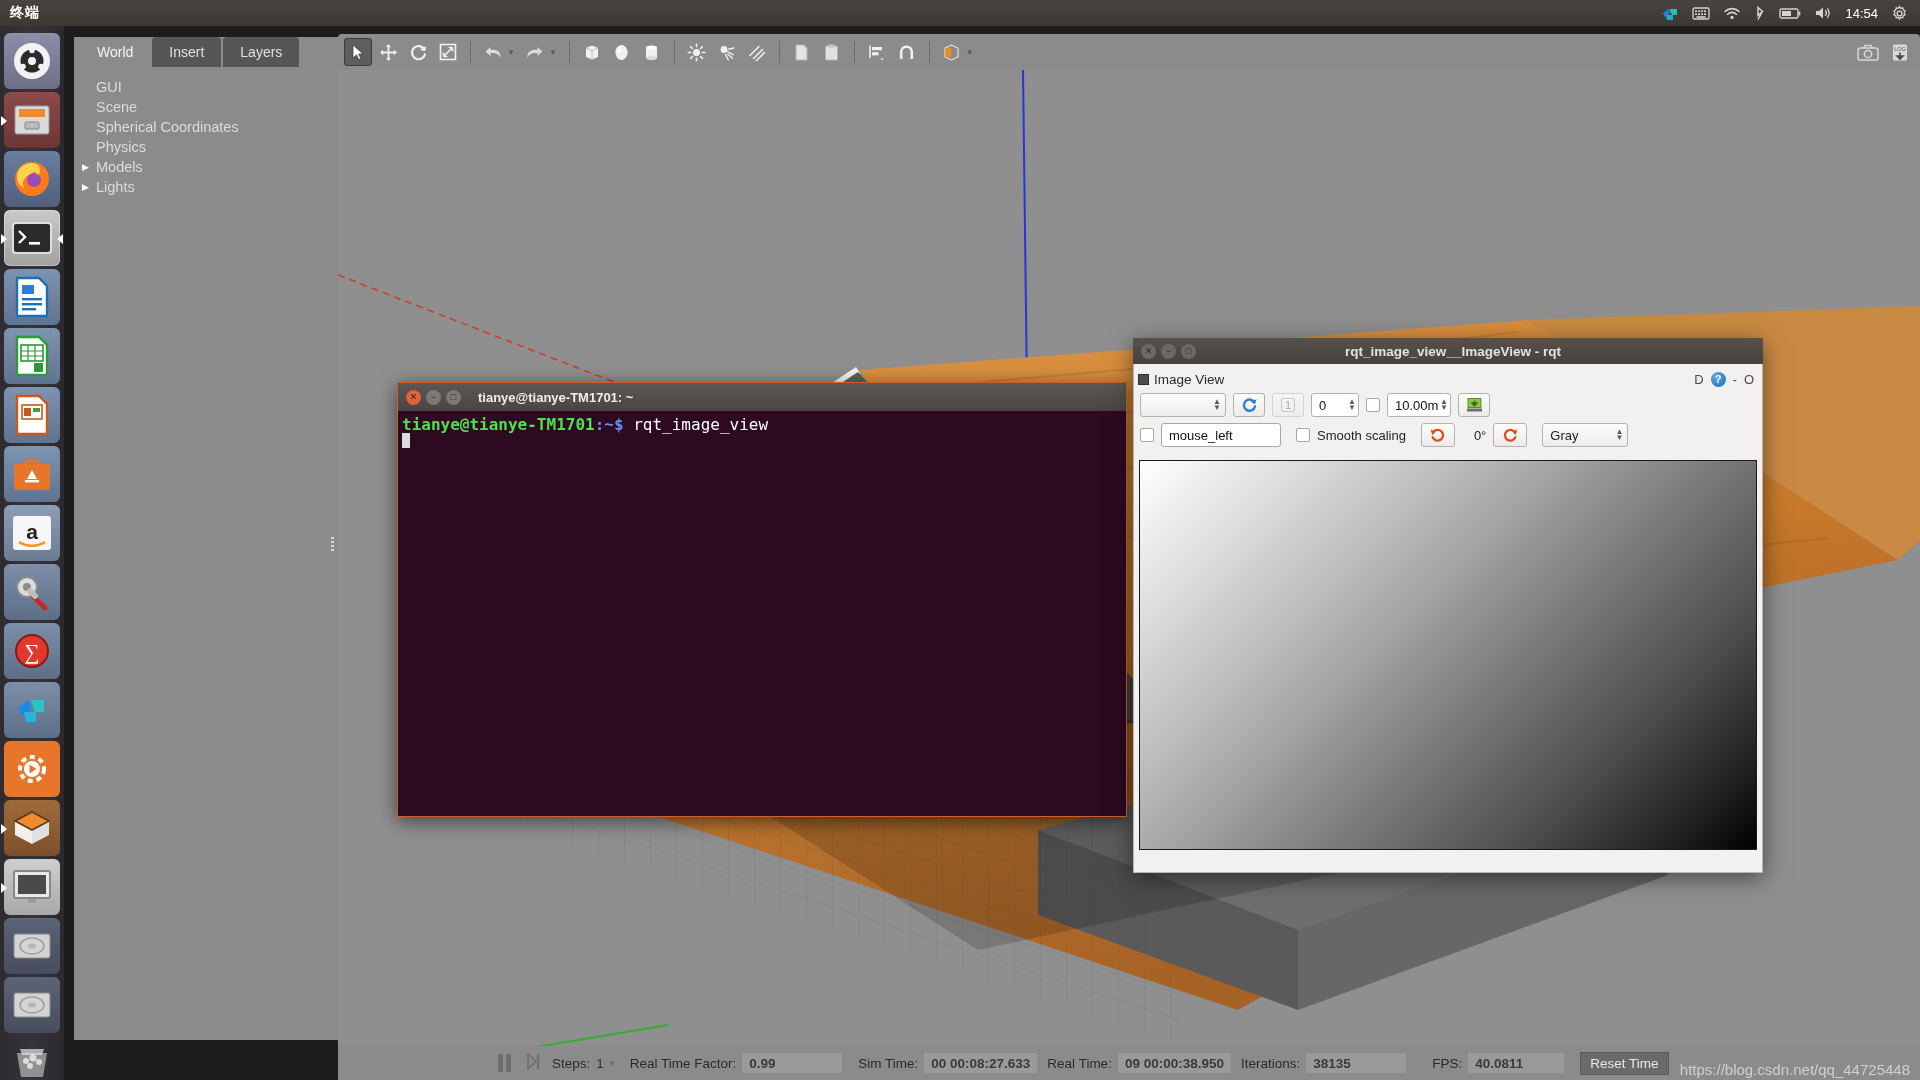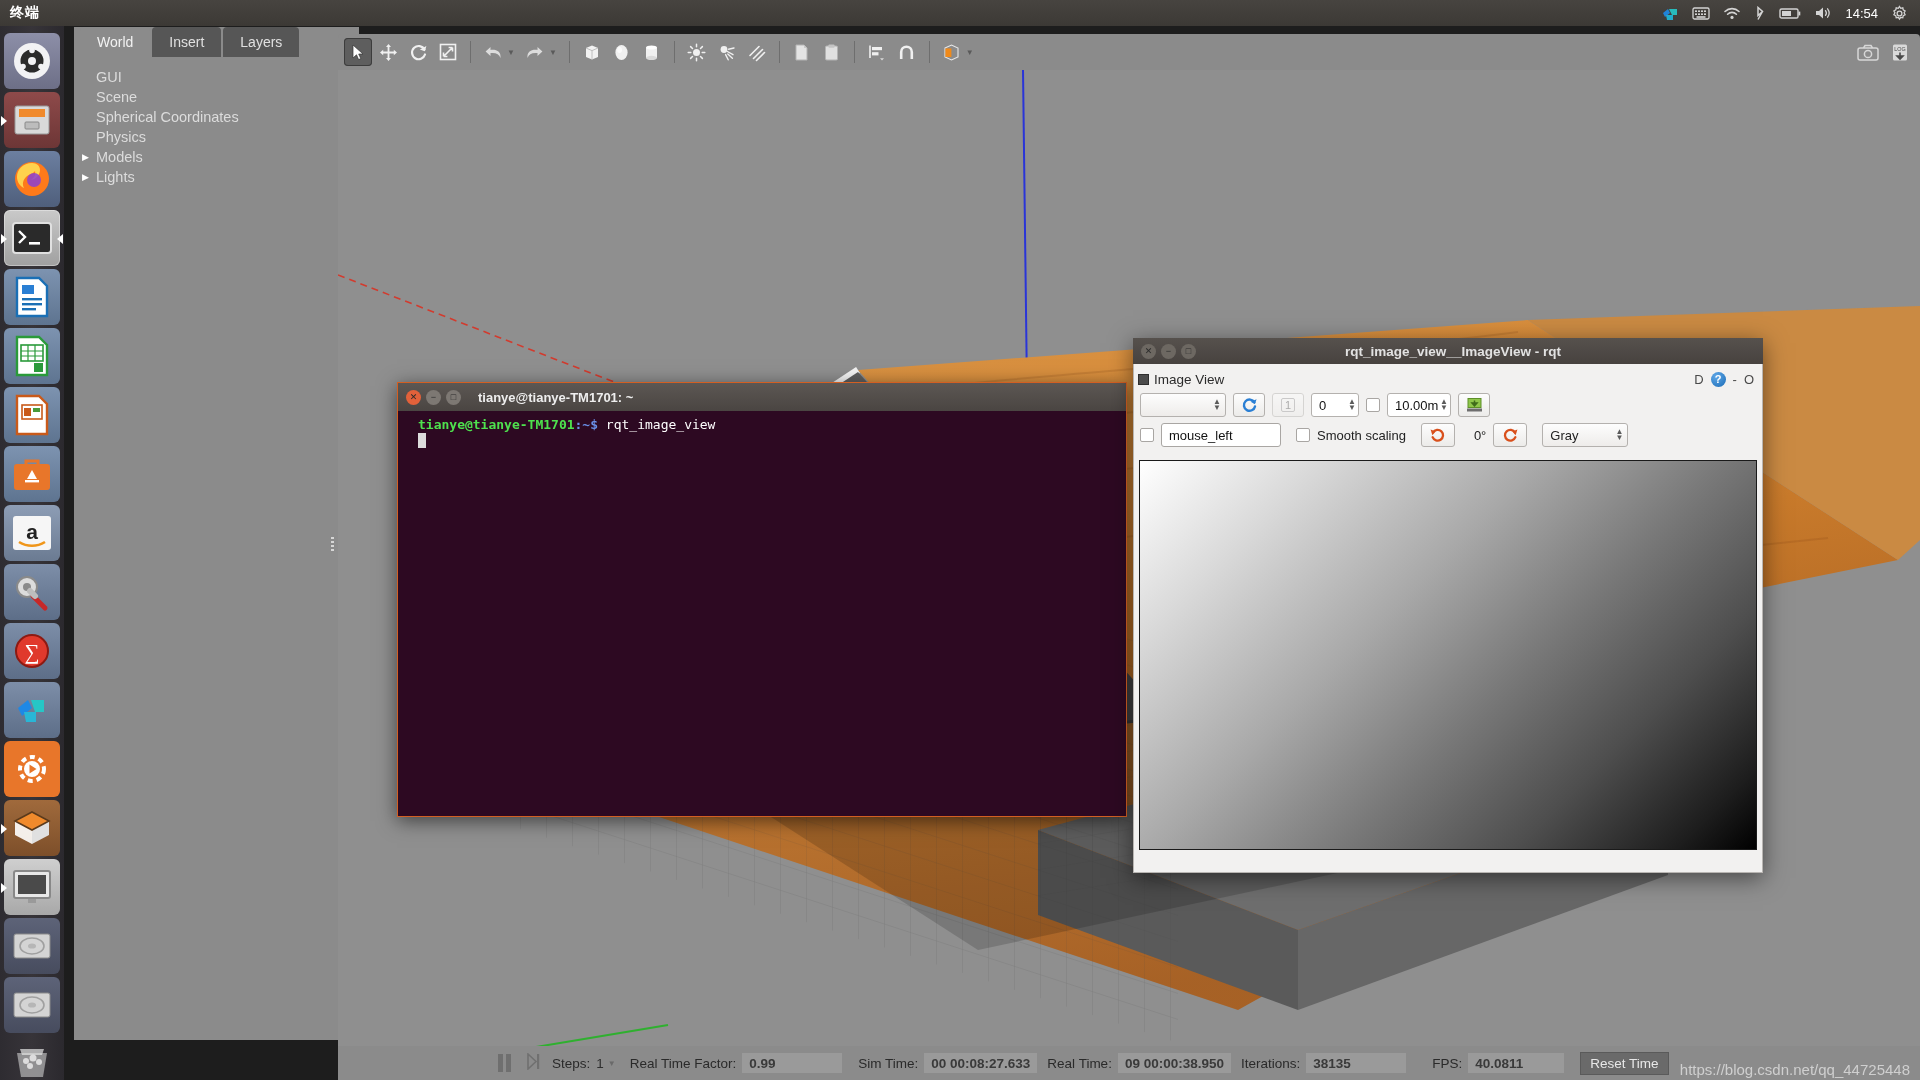--- a/index.html
+++ b/index.html
@@ -28,21 +28,21 @@
     border-top:5px solid transparent;border-bottom:5px solid transparent;
     border-left:6px solid #fff; }
   .lx .arrow-r { position:absolute; right:-3px; top:24px; width:0;height:0;
     border-top:5px solid transparent;border-bottom:5px solid transparent;
     border-right:6px solid #fff; }
 
   
   #gazebo { position:absolute; left:64px; top:26px; width:1856px; height:1054px;
     background:#1d1d1d; }
 
-  #gz-left { position:absolute; left:10px; top:1px; width:285px; bottom:40px;
+  #gz-left { position:absolute; left:10px; top:11px; width:285px; bottom:40px;
     background:#8b8b8b; border-radius:0; }
   .gz-tabs { display:flex; height:30px; padding-left:6px; }
   .gz-tab { height:30px; padding:0 17px; display:flex; align-items:center;
     font-size:14px; color:#e0e0e0; background:#565656; border-radius:4px 4px 0 0;
     margin-right:2px; }
   .gz-tab.on { background:#8b8b8b; color:#f2f2f2; }
   .gz-tree { padding:10px 0 0 22px; }
   .gz-node { display:flex; align-items:center; height:20px; font-size:14.5px;
     color:#dcdcdc; }
   .gz-node .tri { width:14px; margin-left:-14px; color:#fff; font-size:9px; }
@@ -82,22 +82,22 @@
   
   #term { position:absolute; left:397px; top:382px; width:730px; height:435px;
     box-shadow:0 4px 18px rgba(0,0,0,.55); z-index:200;
     border:1px solid #d35f22; }
   #term-bar { height:28px; background:linear-gradient(#5c5753,#4a4542);
     display:flex; align-items:center; padding-left:8px; gap:5px; }
   .wbtn { width:15px; height:15px; border-radius:50%; display:flex;
     align-items:center; justify-content:center; font-size:9px; color:#2a2a2a; }
   #term-title { margin-left:12px; font-size:13px; color:#eee; font-weight:bold; }
   #term-body { position:absolute; left:0; right:0; top:28px; bottom:0;
-    background:#2d0922; padding:5px 20px; font-family:"DejaVu Sans Mono", monospace;
-    font-size:13px; line-height:17px; }
+    background:#2d0922; padding:5px 4px; font-family:"DejaVu Sans Mono", monospace;
+    font-size:16px; line-height:17px; }
   .tprompt { color:#4ee24e; font-weight:bold; }
   .tpath { color:#6a8fe8; font-weight:bold; }
   .tcmd { color:#ffffff; }
   #tcursor { display:inline-block; width:8px; height:15px; background:#dcdcdc; }
 
   
   #rqt { position:absolute; left:1133px; top:338px; width:630px; height:535px;
     z-index:300; box-shadow:0 5px 22px rgba(0,0,0,.5); }
   #rqt-bar { height:26px; background:linear-gradient(#56514d,#47423f);
     display:flex; align-items:center; padding-left:8px; gap:5px; }

